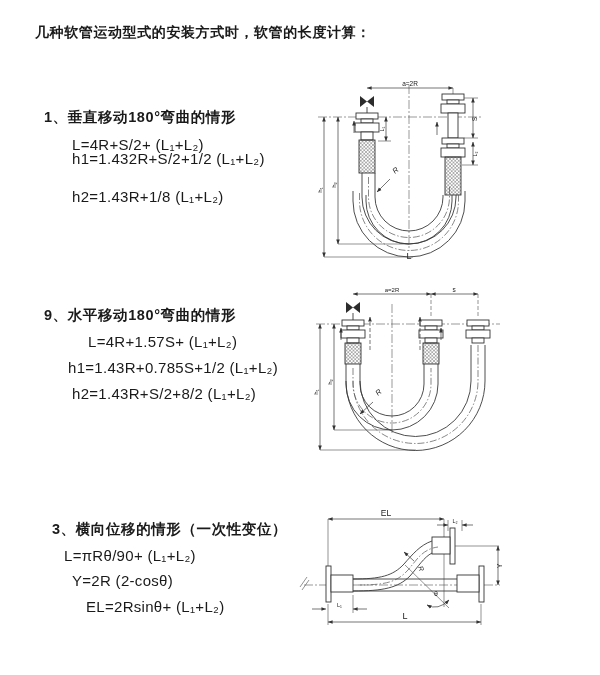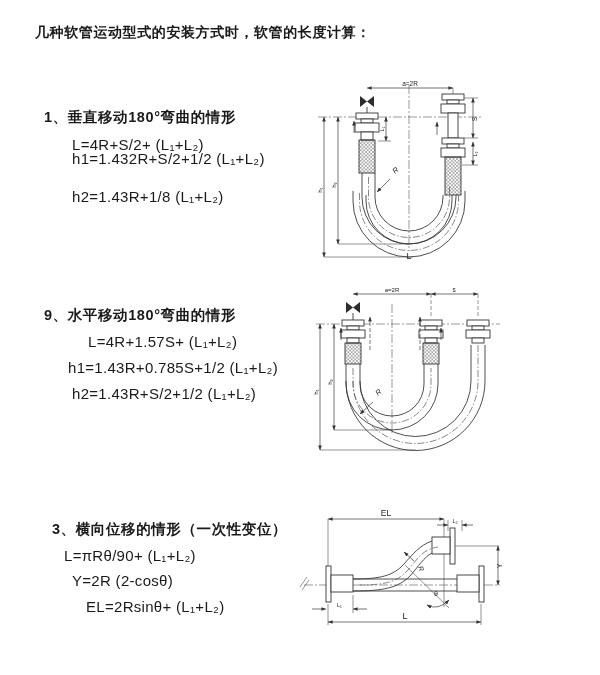--- a/index.html
+++ b/index.html
@@ -27,21 +27,21 @@
 <div class="abs title" style="left:35px;top:24px">几种软管运动型式的安装方式时，软管的长度计算：</div>
 
 <div class="abs heading" style="left:44px;top:108px">1、垂直移动180°弯曲的情形</div>
 <div class="abs formula" style="left:72px;top:136px">L=4R+S/2+ (L₁+L₂)</div>
 <div class="abs formula" style="left:72px;top:150px">h1=1.432R+S/2+1/2 (L₁+L₂)</div>
 <div class="abs formula" style="left:72px;top:188px">h2=1.43R+1/8 (L₁+L₂)</div>
 
 <div class="abs heading" style="left:44px;top:306px">9、水平移动180°弯曲的情形</div>
 <div class="abs formula" style="left:88px;top:333px">L=4R+1.57S+ (L₁+L₂)</div>
 <div class="abs formula" style="left:68px;top:359px">h1=1.43R+0.785S+1/2 (L₁+L₂)</div>
-<div class="abs formula" style="left:72px;top:385px">h2=1.43R+S/2+1/2 (L₁+L₂)</div>
+<div class="abs formula" style="left:72px;top:385px">h2=1.43R+S/2+8/2 (L₁+L₂)</div>
 
 <div class="abs heading" style="left:52px;top:520px">3、横向位移的情形（一次性变位）</div>
 <div class="abs formula" style="left:64px;top:547px">L=πRθ/90+ (L₁+L₂)</div>
 <div class="abs formula" style="left:72px;top:572px">Y=2R (2-cosθ)</div>
 <div class="abs formula" style="left:86px;top:598px">EL=2Rsinθ+ (L₁+L₂)</div>
 
 <svg style="left:310px;top:75px" width="290" height="185" viewBox="0 0 290 185">
   <defs>
     <marker id="ar" viewBox="0 0 8 8" refX="7.5" refY="4" markerWidth="7" markerHeight="7" orient="auto-start-reverse">
       <path d="M0,1 L8,4 L0,7 z" fill="#333"></path>

